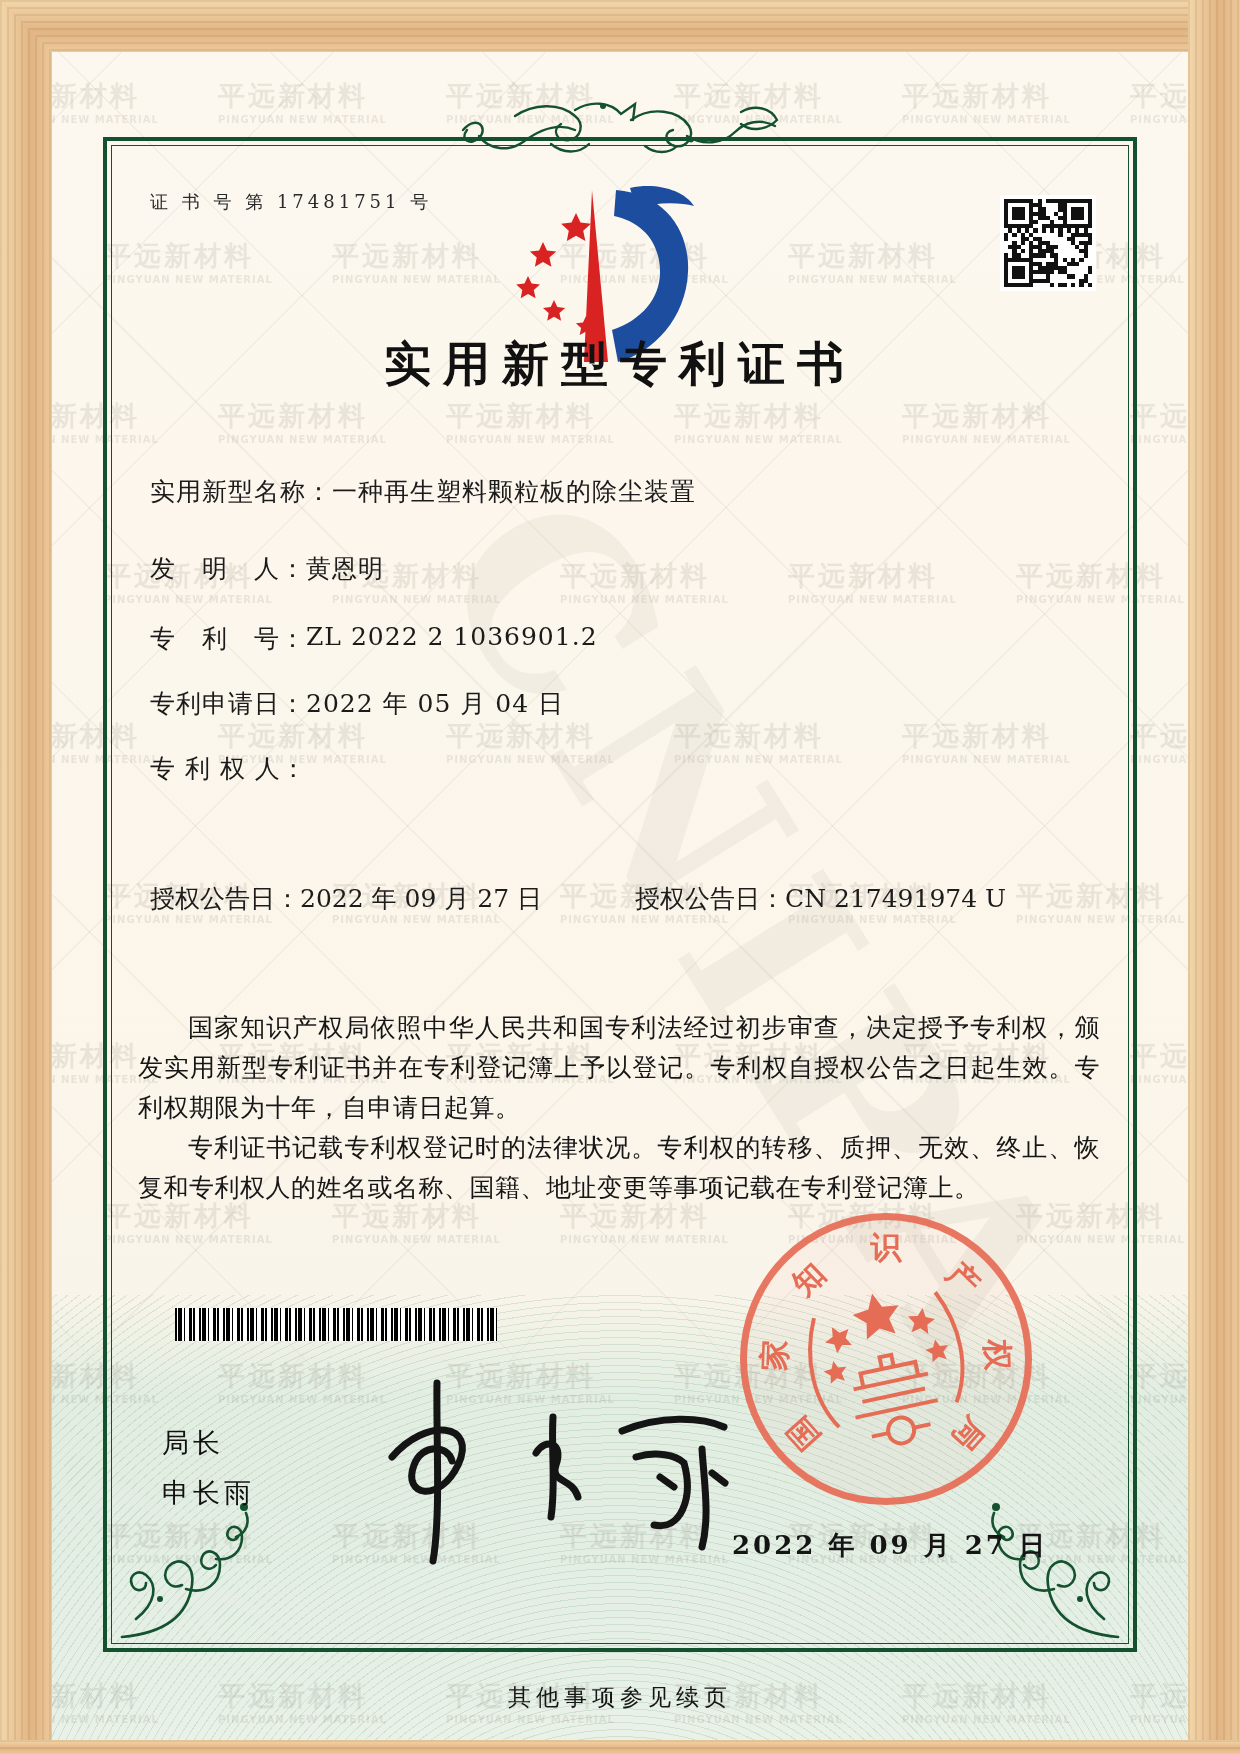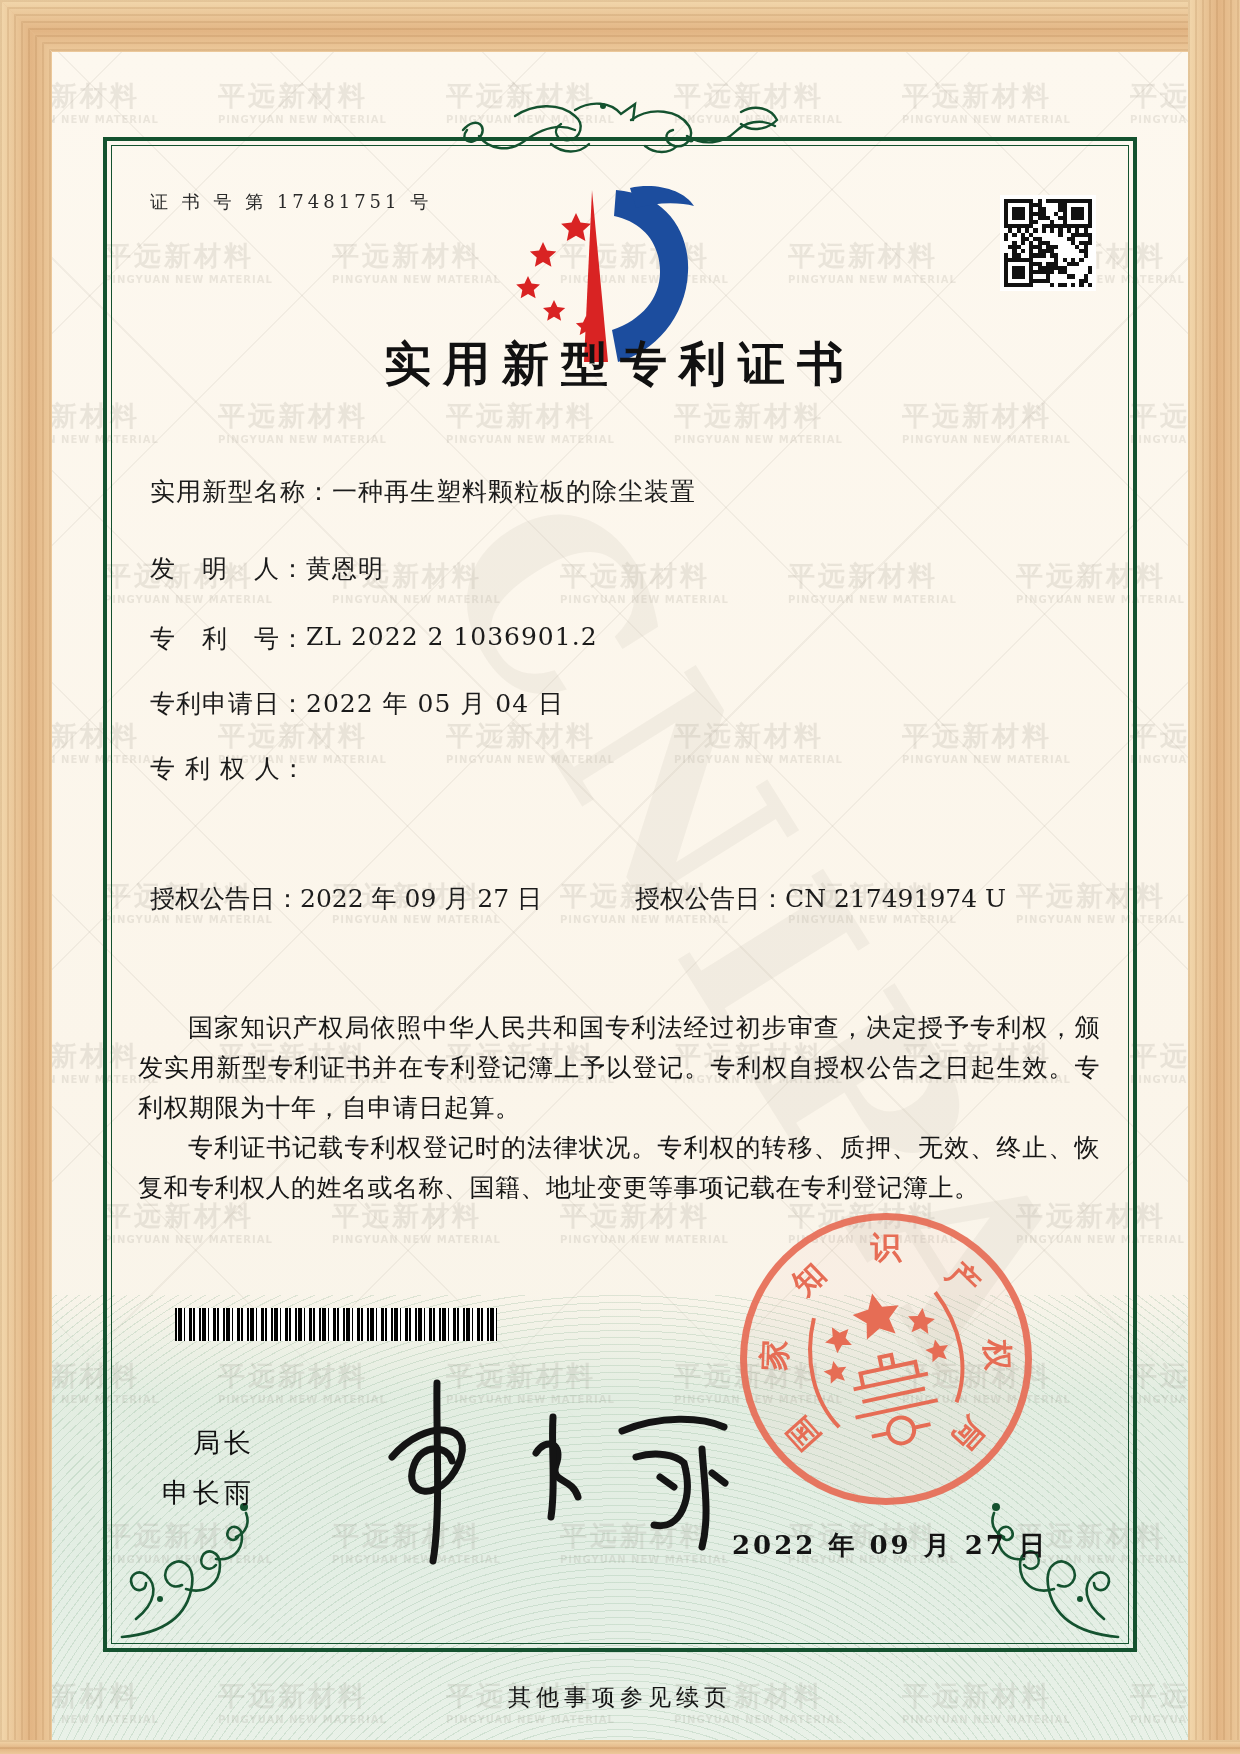--- a/index.html
+++ b/index.html
@@ -69,21 +69,21 @@
   .grant-row { top:832px; left:100px; font-size:25px; display:flex;text-align:right; }
   .grant-no { position:absolute; left:485px; top:0; white-space:nowrap; }
 
   .paras { left:88px; top:958px; width:962px; font-size:25px; line-height:40px; text-align:justify; color:#161616; }
   .paras p { text-indent:2em; letter-spacing:.5px; }
 
   .barcode { left:125px; top:1258px; width:322px; height:33px;
     background:repeating-linear-gradient(90deg,#000 0 2px,#fff 2px 3px,#000 3px 7px,#fff 7px 9px,#000 9px 10px,#fff 10px 14px,#000 14px 17px,#fff 17px 18px,#000 18px 20px,#fff 20px 24px); }
 
   .bureau { left:112px; top:1368px; font-size:27px; letter-spacing:4px; line-height:50px; color:#111;
-    font-family:"DejaVu Sans","Liberation Sans",sans-serif;text-align:right; }
+    font-family:"DejaVu Sans","Liberation Sans",sans-serif; }
   .signature { left:290px; top:1315px; width:390px; height:215px; }
 
   .seal { left:690px; top:1163px; width:292px; height:292px; border-radius:50%;
     border:7px solid rgba(231,109,86,.92); background:rgba(240,135,110,.05); z-index:6; }
   .seal-char { position:absolute; left:50%; top:50%; width:34px; height:34px; margin:-17px 0 0 -17px;
     font-size:31px; font-weight:bold; color:#e66d55; text-align:center; line-height:34px; }
   .seal-emblem { position:absolute; left:50%; top:50%; transform:translate(-50%,-50%) rotate(-12deg); }
   .seal-date { left:655px; top:1478px; width:370px; text-align:center; font-size:26px; letter-spacing:3px; color:#141414; z-index:7; font-weight:bold; }
 
   .page-footer { left:0; width:100%; top:1556px; text-align:center; font-size:21px; letter-spacing:3px; color:#202020; }

